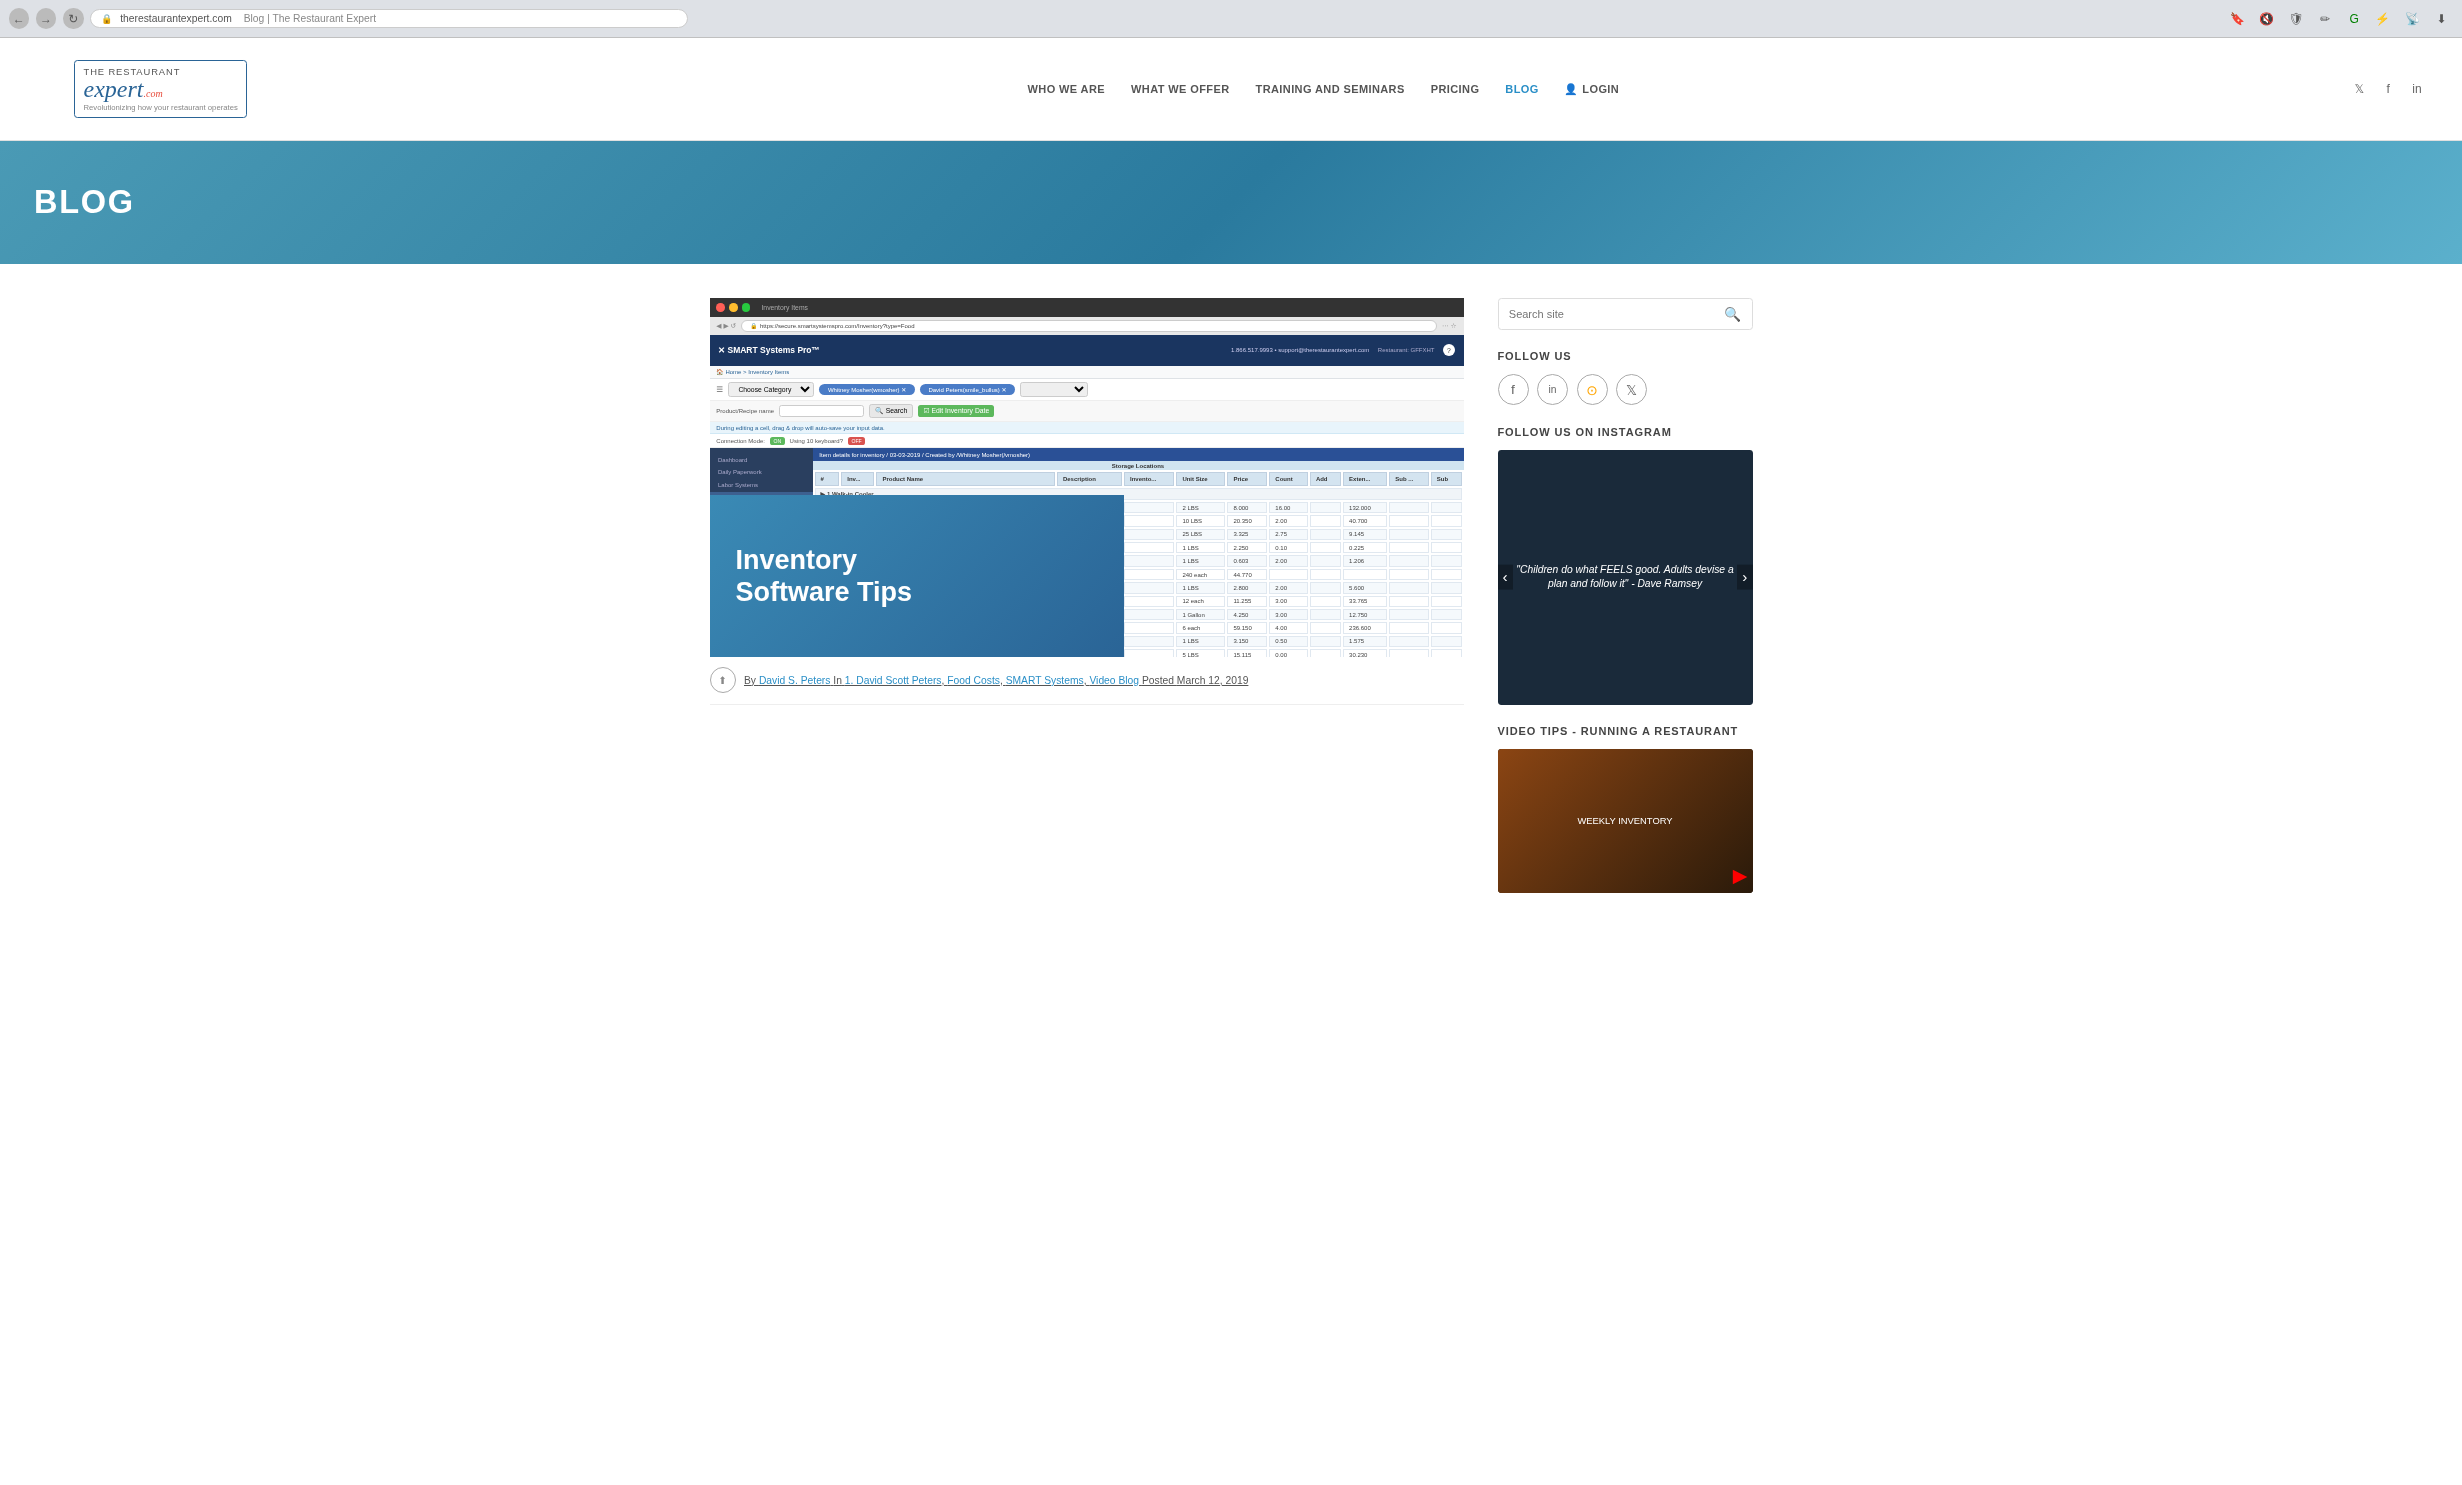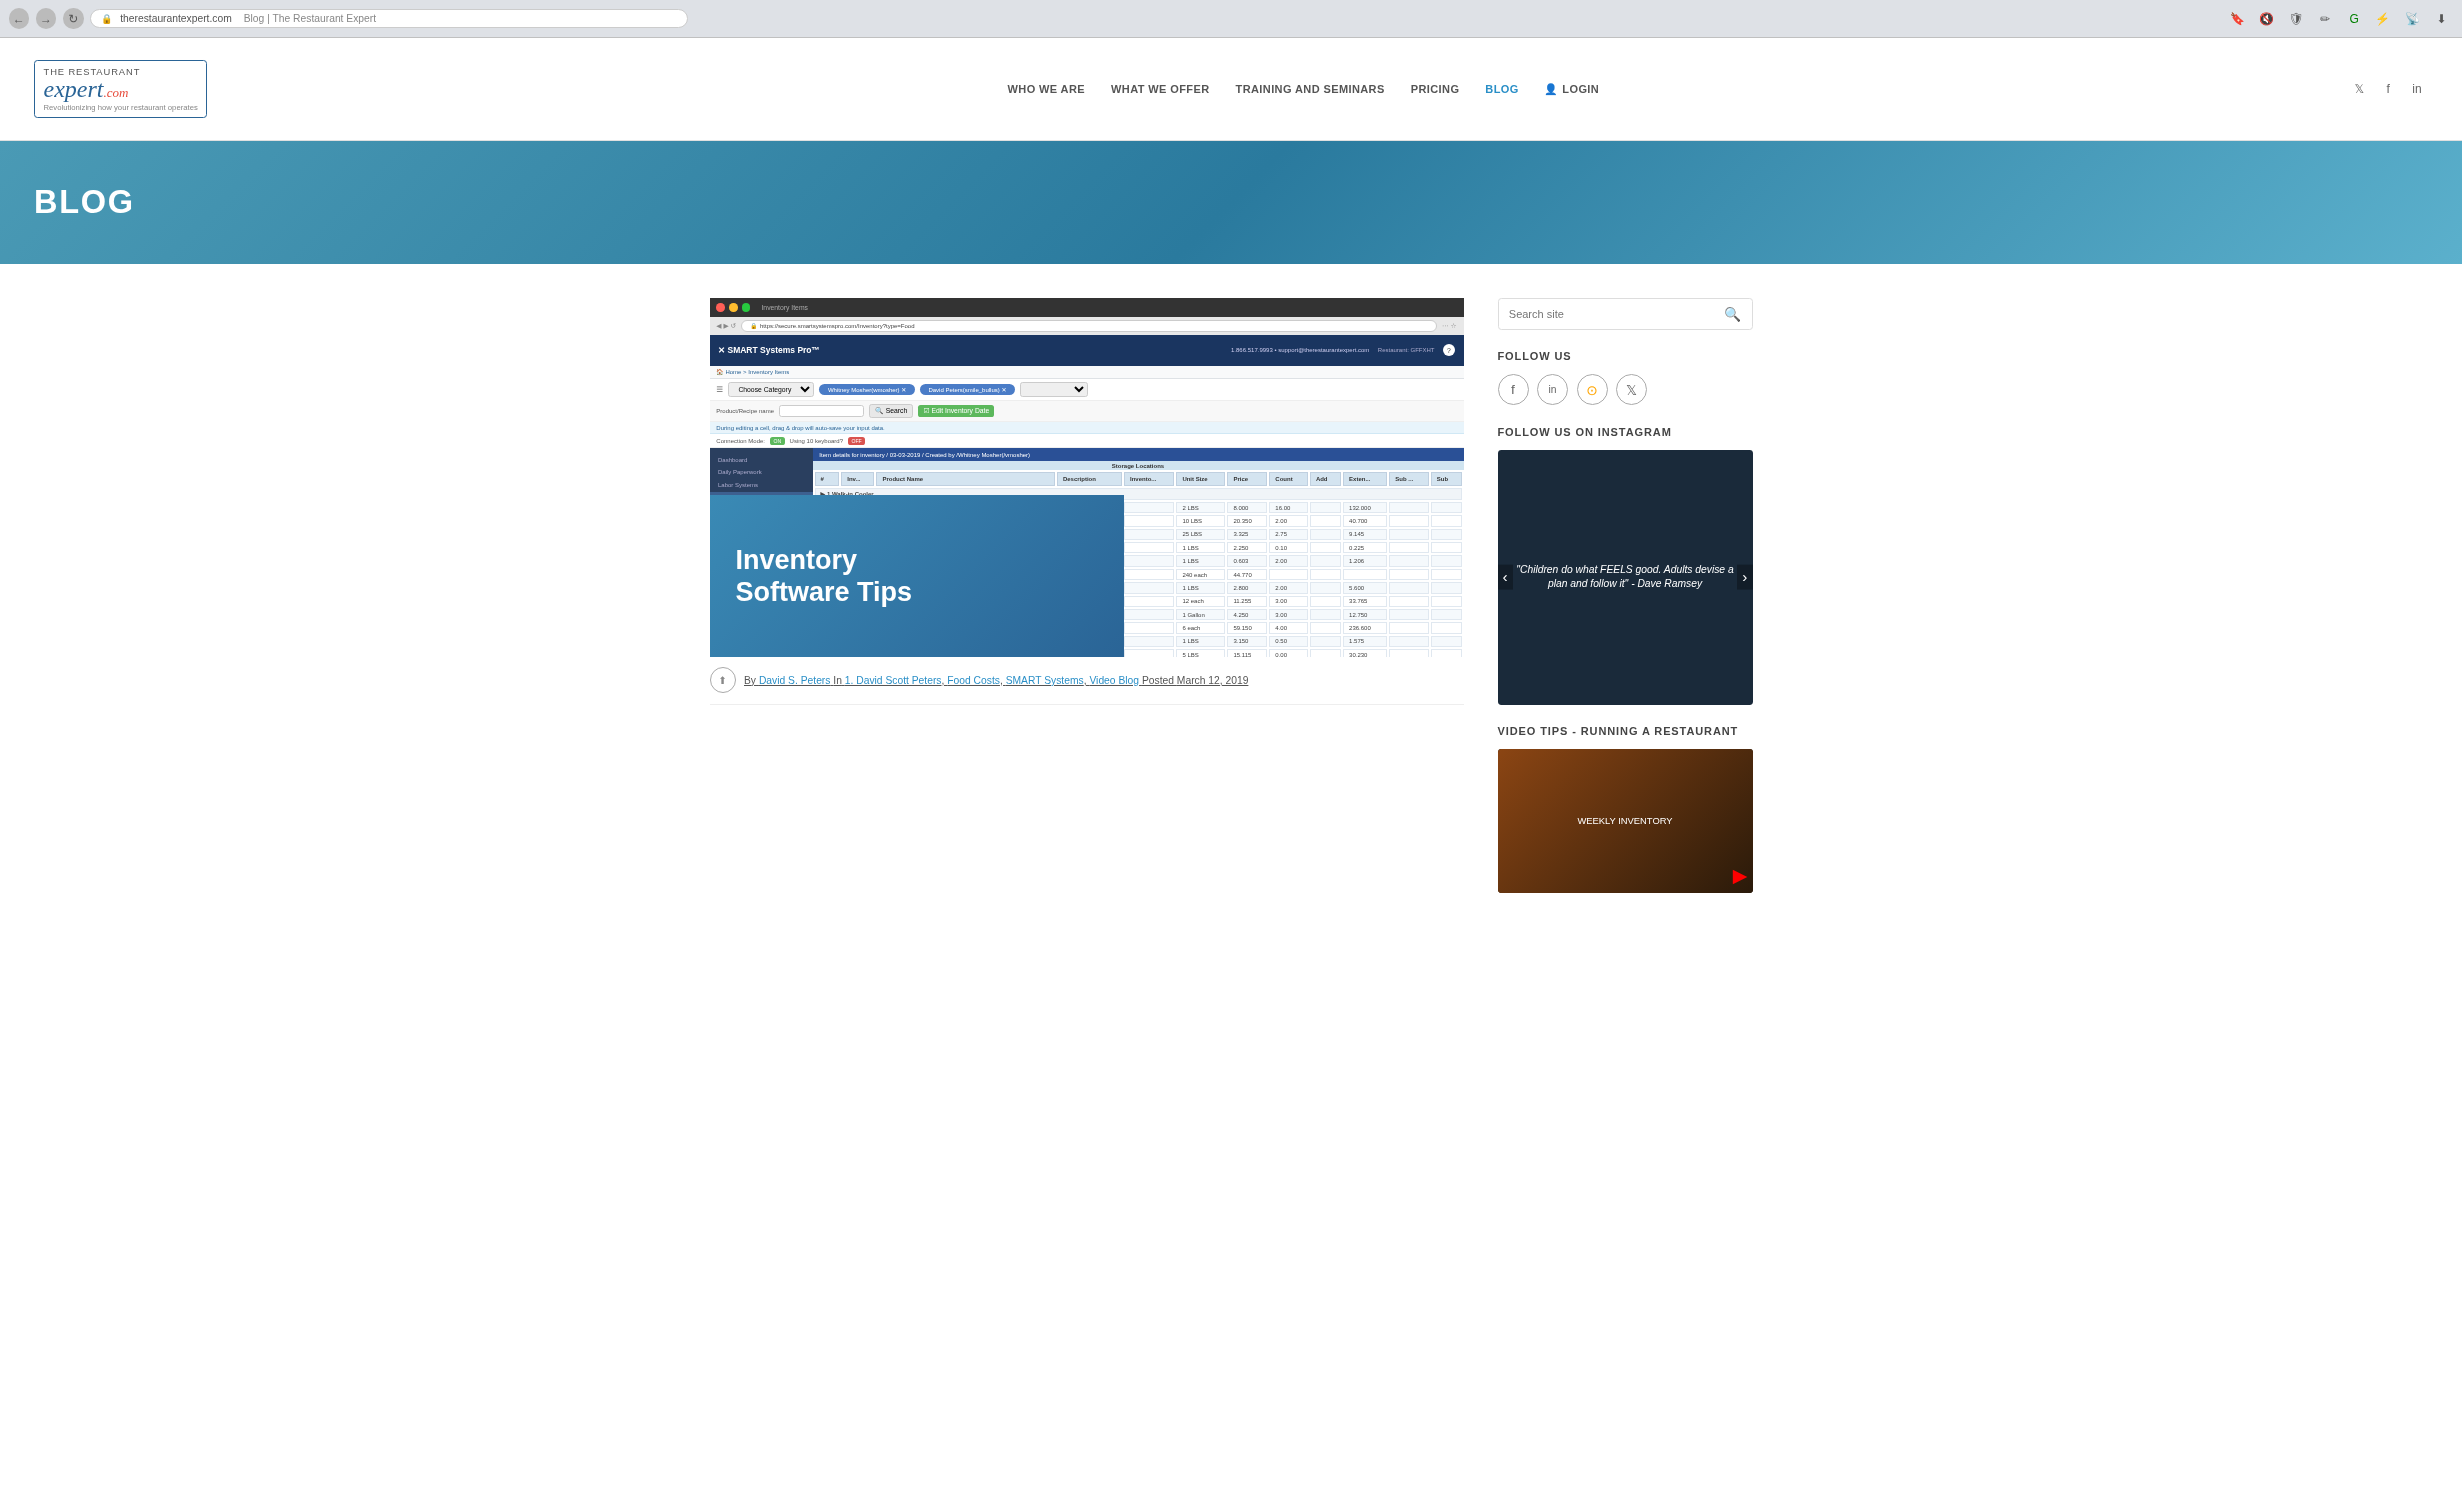--- a/index.html
+++ b/index.html
@@ -62,20 +62,21 @@
       padding: 0 34px;
       display: flex;
       align-items: center;
       height: 103px;
     }
     .logo-area {
       display: flex;
       flex-direction: column;
       align-items: center;
       margin-right: 51px;
+      margin-left: 40px;
     }
     .logo-text-top { font-size: 9.4px; color: #555; letter-spacing: 0.9px; text-transform: uppercase; }
     .logo-text-main {
       font-size: 24px;
       font-style: italic;
       color: #2a6496;
       font-family: Georgia, serif;
       line-height: 1;
     }
     .logo-text-main span { color: #2a6496; }
@@ -493,21 +494,21 @@
 </div>
 
 <div class="website">
 
   <div class="top-nav">
     <div class="logo-area">
       <div class="logo-border">
         <div class="logo-text-top">THE RESTAURANT</div>
         <div style="display:flex;align-items:baseline;">
           <div class="logo-text-main">
-            <span>expert</span><span style="color:#e74c3c;font-size:13px;">.com</span>
+            <span>expert</span><span style="color:#e74c3c;font-size:10px;">.com</span>
           </div>
         </div>
         <div class="logo-tagline">Revolutionizing how your restaurant operates</div>
       </div>
     </div>
 
     <nav class="main-nav">
       <a class="nav-item">WHO WE ARE</a>
       <a class="nav-item">WHAT WE OFFER</a>
       <a class="nav-item">TRAINING AND SEMINARS</a>

